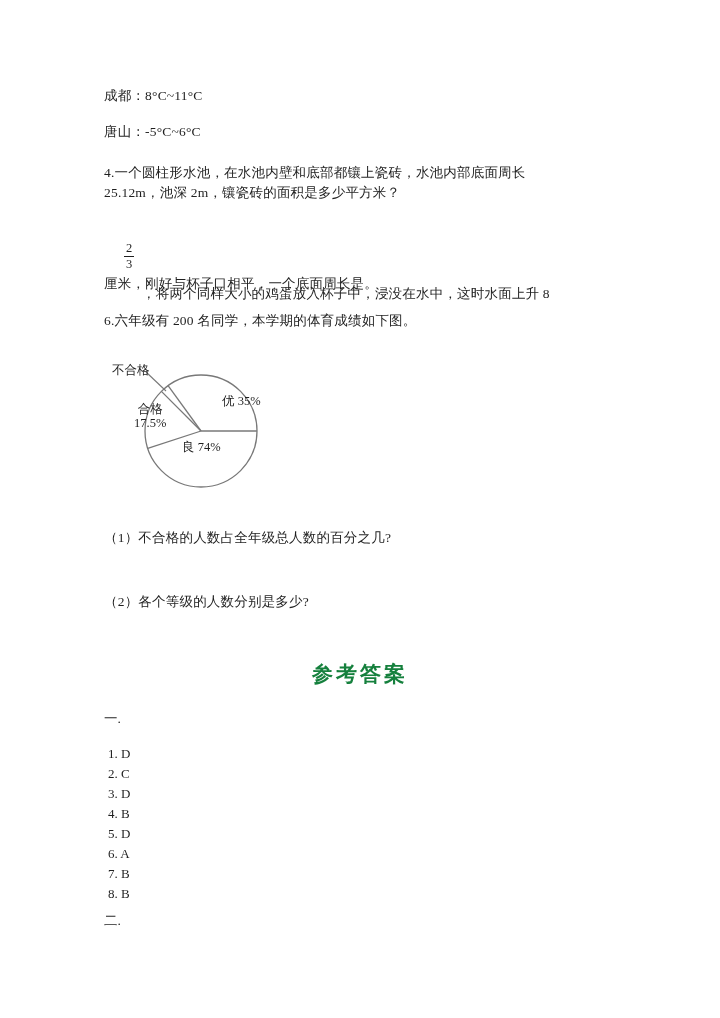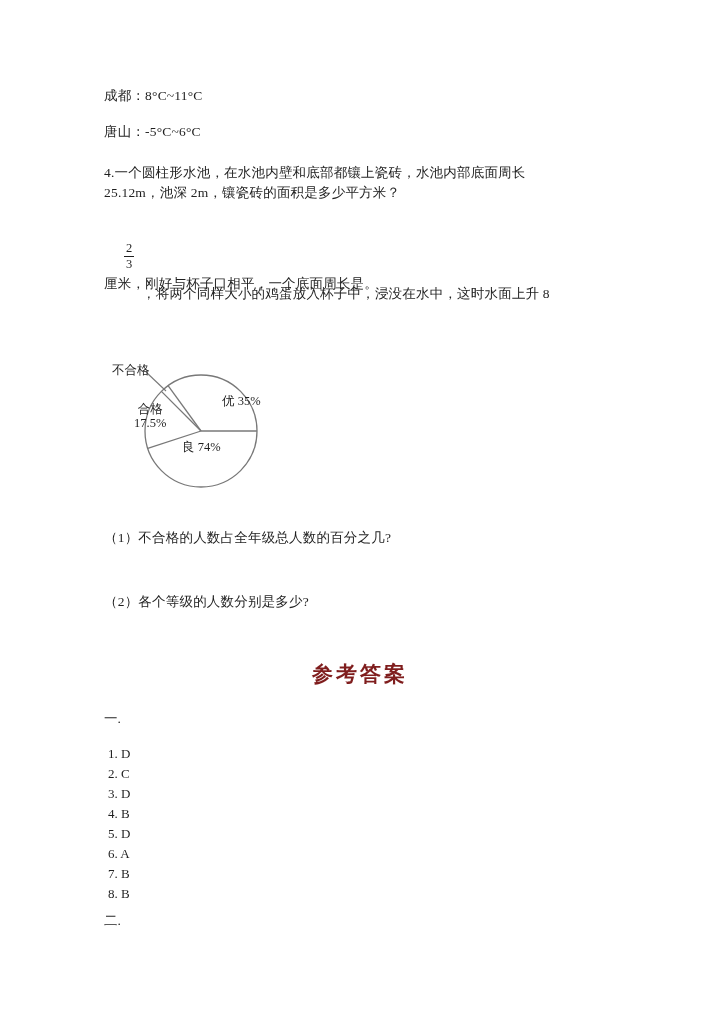--- a/index.html
+++ b/index.html
@@ -69,21 +69,21 @@
   
   #answers-heading {
     position: absolute;
     left: 0;
     top: 660px;
     width: 720px;
     text-align: center;
     font-size: 21px;
     font-weight: bold;
     letter-spacing: 3px;
-    color: #7f1d1d;
+    color: #15803d;
   }
 
   .sec-label {
     position: absolute;
     font-size: 13.5px;
     line-height: 18px;
     color: #1f1f1f;
     white-space: nowrap;
   }
   .answer-item {
@@ -111,20 +111,21 @@
   <div class="frac" style="left:124px; top:242px;">
     <span class="num">2</span>
     <span class="bar"></span>
     <span class="den">3</span>
   </div>
 
   <div class="line" style="left:142px; top:245px;margin-top:39px;">，将两个同样大小的鸡蛋放入杯子中，浸没在水中，这时水面上升 8</div>
 
   <div class="line" style="left:104px; top:274px;">厘米，刚好与杯子口相平，一个底面周长是。</div>
 
+  <div class="line" style="left:104px; top:311px;">6.六年级有 200 名同学，本学期的体育成绩如下图。</div>
 
   <div id="pie-chart">
     <svg width="200" height="160" viewBox="0 0 200 160">
 
       <circle cx="101" cy="81" r="56" fill="#ffffff" stroke="#787878" stroke-width="1.3"></circle>
 
       <line x1="101" y1="81" x2="157" y2="81" stroke="#787878" stroke-width="1.3"></line>
 
       <line x1="101" y1="81" x2="68.08" y2="35.70" stroke="#787878" stroke-width="1.3"></line>
 

